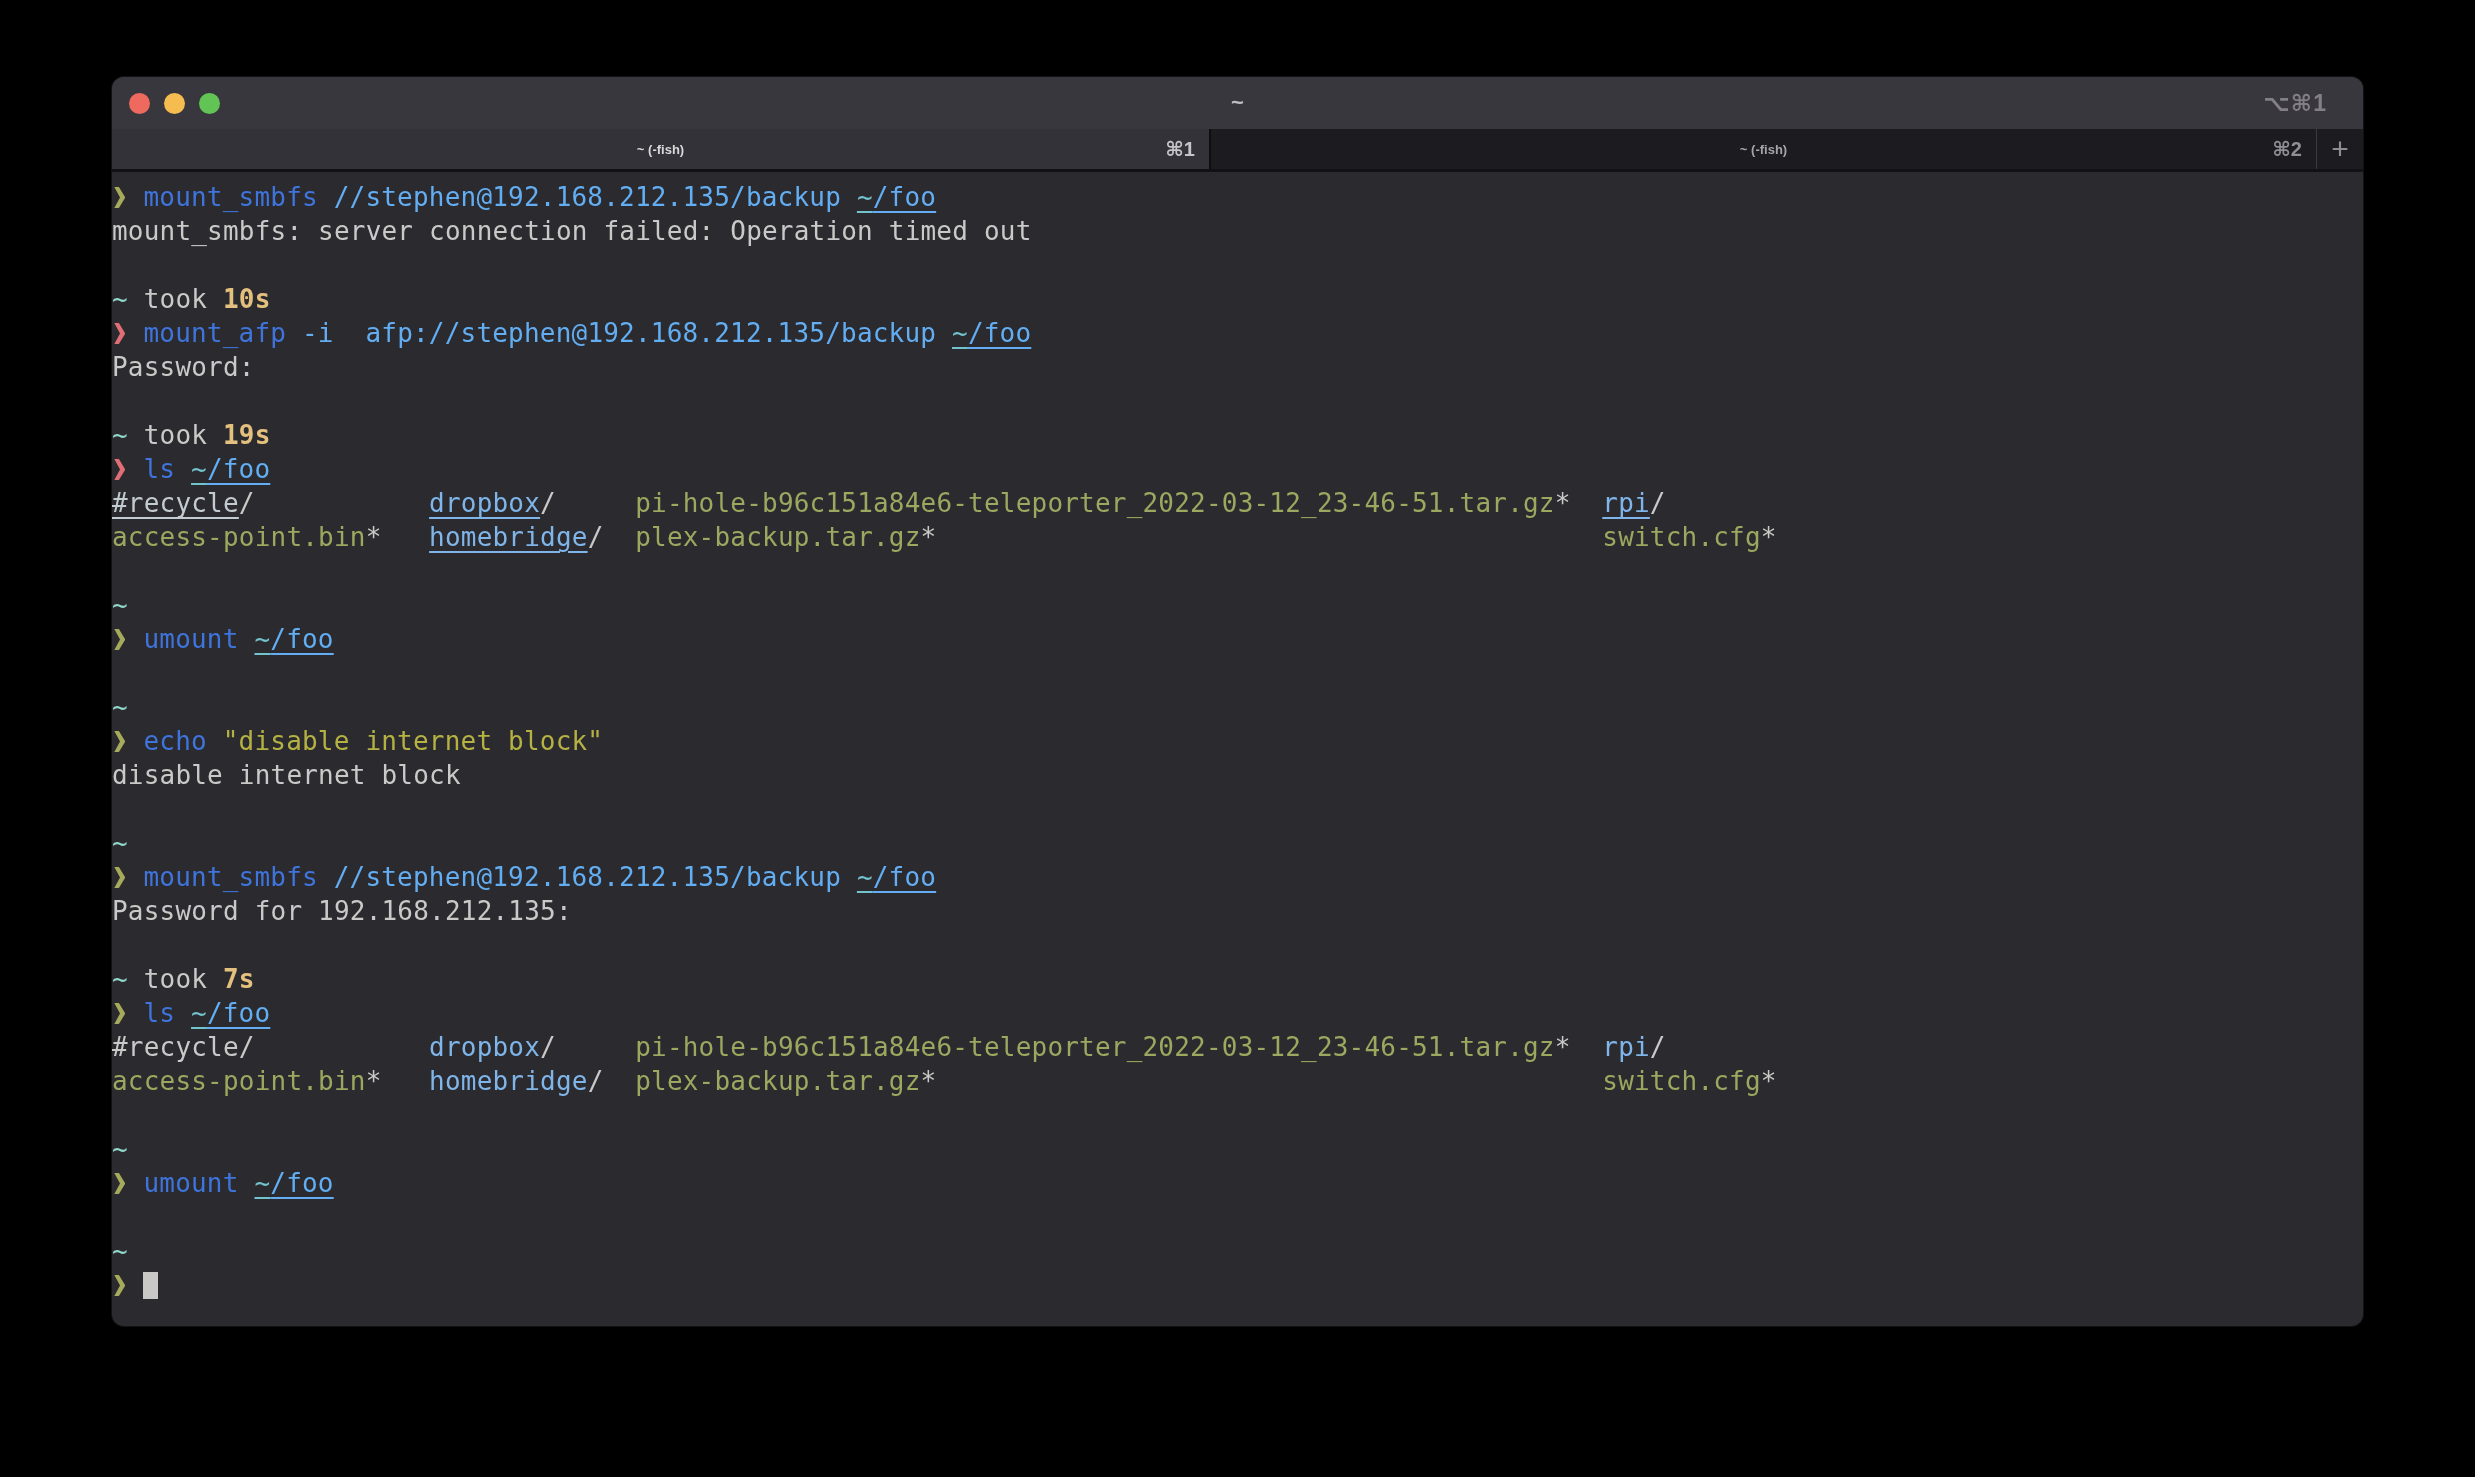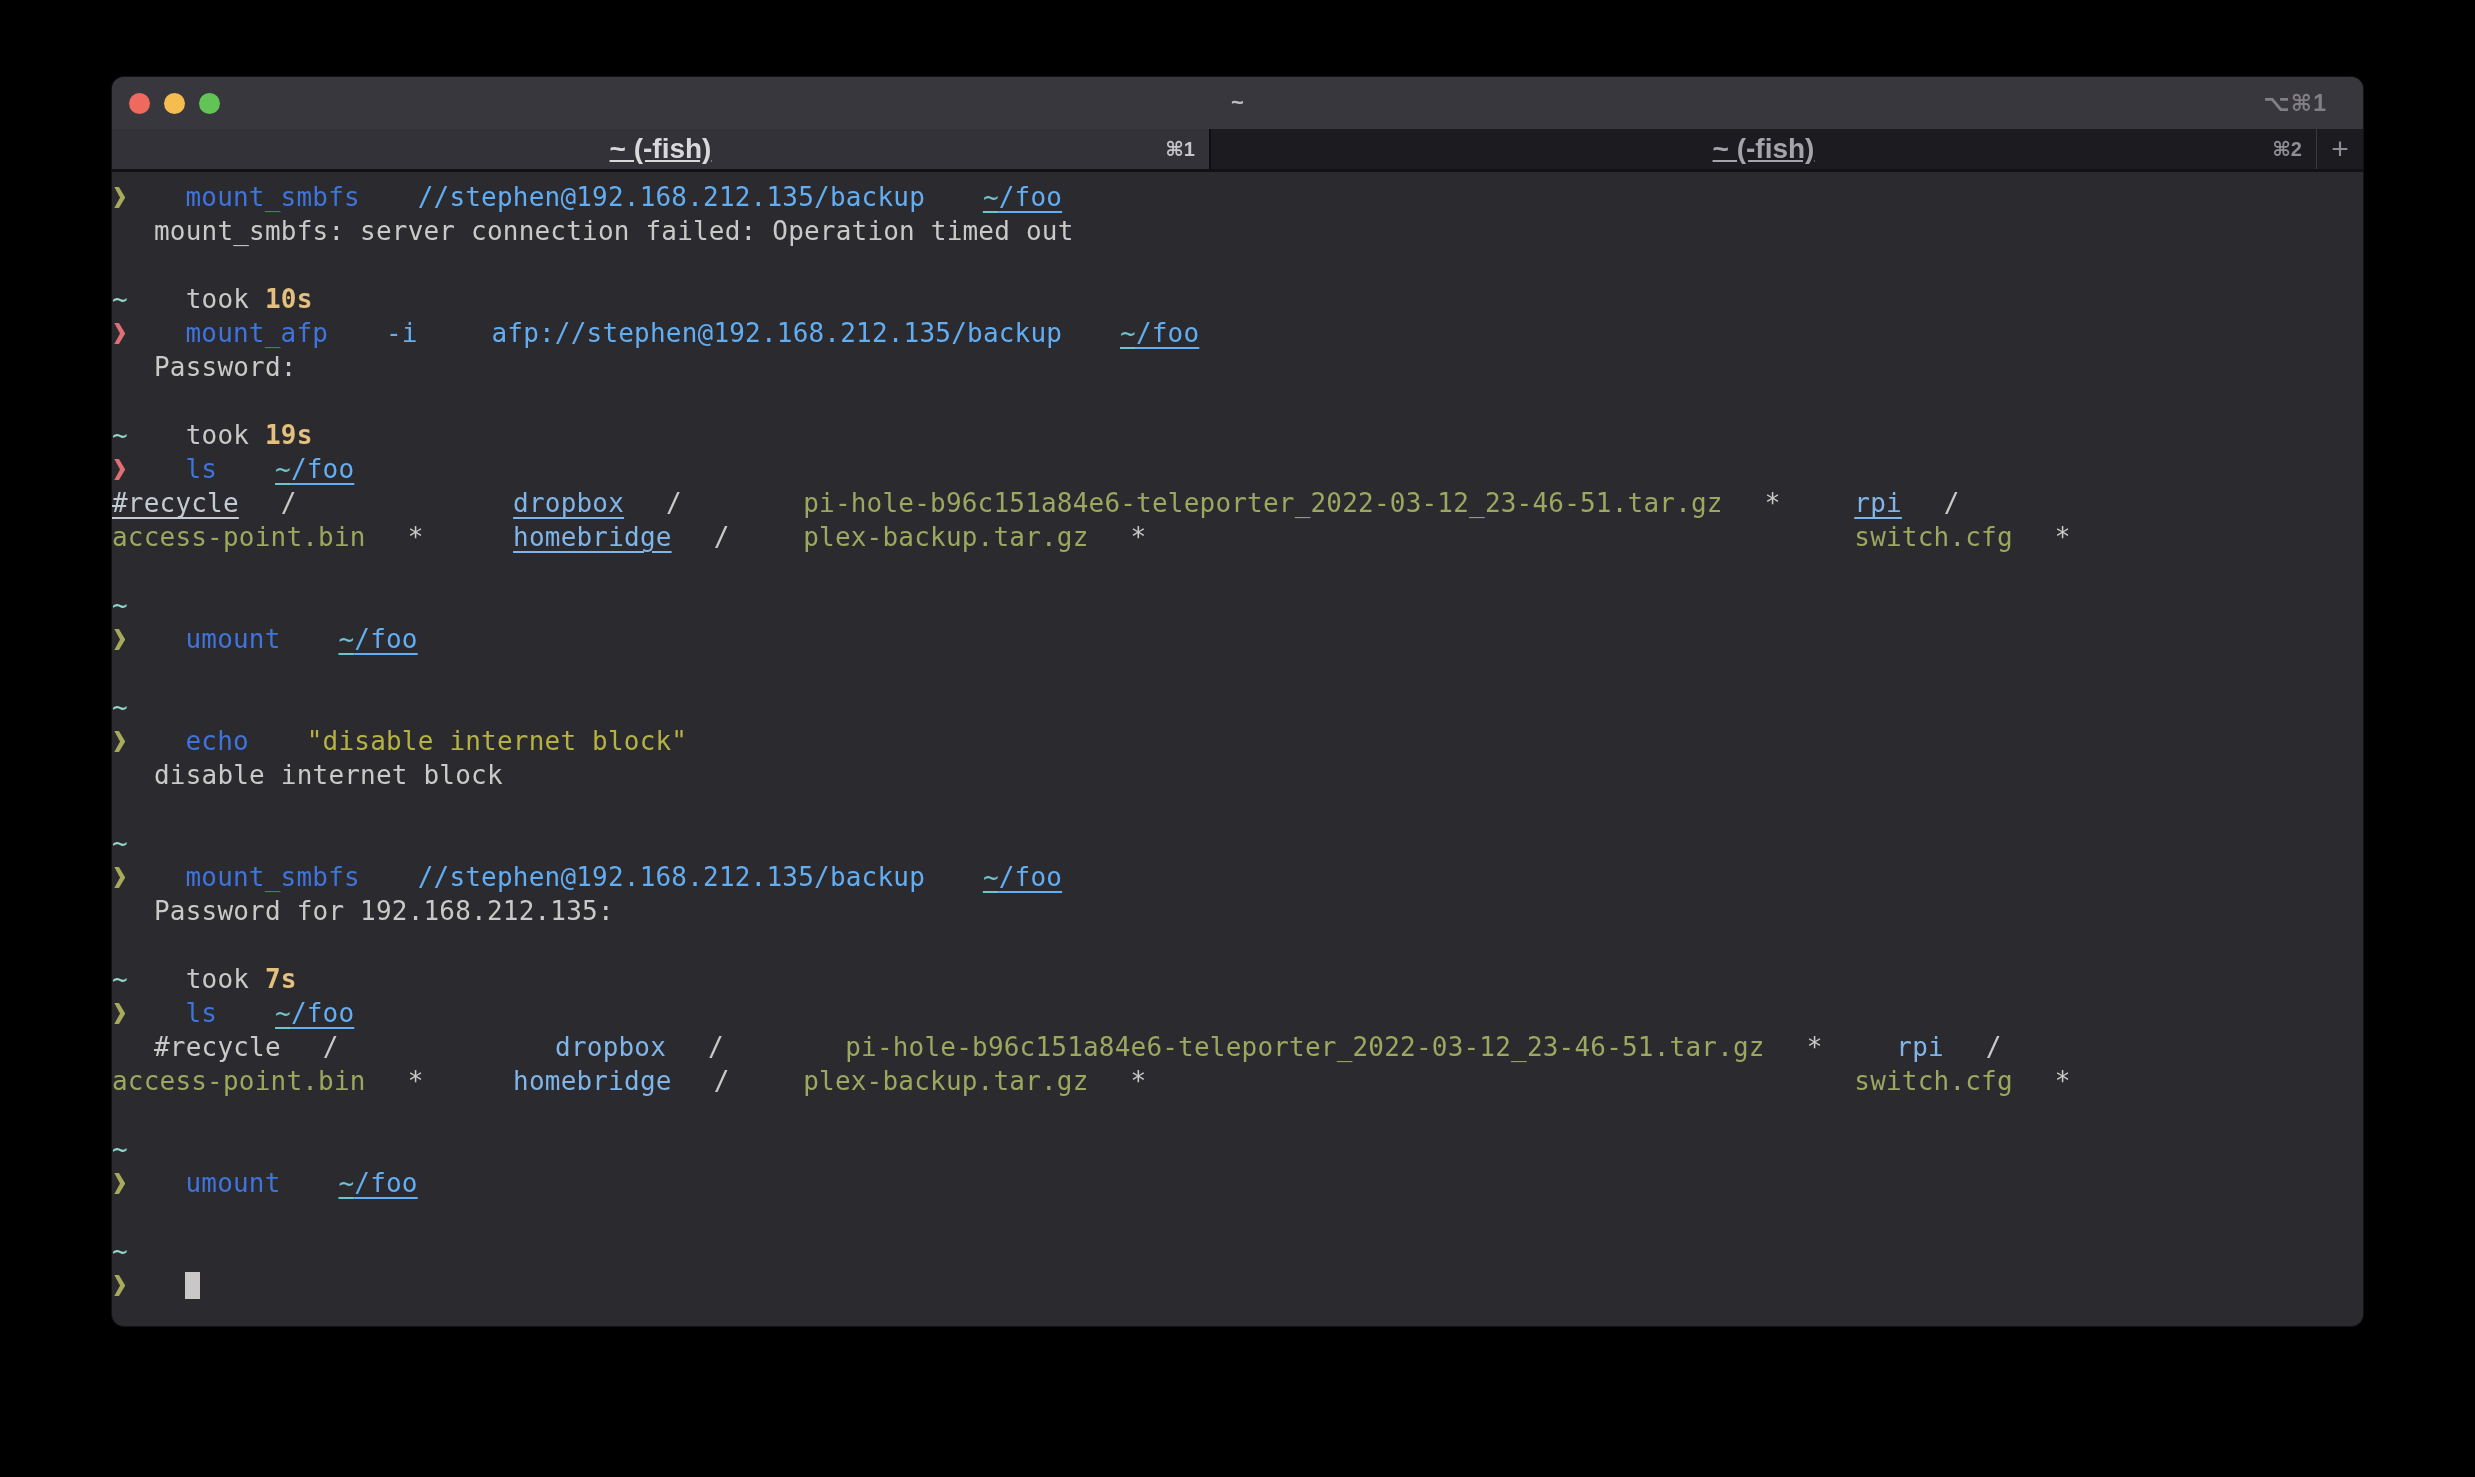--- a/index.html
+++ b/index.html
@@ -35,21 +35,21 @@
     color:var(--shortcut_fg);font-size:23px;font-weight:700;letter-spacing:1px;
   }
   
   .tabbar{
     height:40px;display:flex;background:var(--tab_inactive_bg);
     border-bottom:3px solid #121116;
   }
   .tab{position:relative;display:flex;align-items:center;justify-content:center;}
   .tab.active{width:1097px;background:var(--tab_active_bg);border-right:2px solid #0e0d12;}
   .tab.inactive{flex:1;background:var(--tab_inactive_bg);}
-  .tab-label{font-size:28px;font-weight:700;text-decoration:underline;}
+  .tab-label{font-size:13px;font-weight:700;}
   .tab.active .tab-label{color:var(--tab_active_fg);}
   .tab.inactive .tab-label{color:var(--tab_inactive_fg);}
   .tab-shortcut{
     position:absolute;right:14px;top:50%;transform:translateY(-50%);
     font-size:20px;font-weight:600;
   }
   .tab.active .tab-shortcut{color:var(--tab_active_shortcut);}
   .tab.inactive .tab-shortcut{color:var(--tab_inactive_shortcut);}
   .newtab{
     width:46px;display:flex;align-items:center;justify-content:center;
@@ -58,21 +58,21 @@
   }
   
   .terminal{
     position:absolute;top:95px;left:0;right:0;bottom:0;
     padding:8px 0 0 0;
     font-family:"DejaVu Sans Mono","Liberation Mono",monospace;
     font-size:26px;letter-spacing:0.2px;
     white-space:pre;
   }
   .tline{height:34px;line-height:34px;}
-  .c-plain{color:var(--plain);margin-left:42px;}
+  .c-plain{color:var(--plain);}
   .c-cmd{color:var(--cmd);}
   .c-param{color:var(--param);}
   .c-op{color:var(--op);}
   .c-tilde{color:var(--tilde);}
   .c-dur{color:var(--dur);font-weight:bold;}
   .c-str{color:var(--str);}
   .c-exec{color:var(--exec);}
   .c-dir{color:var(--dir);}
   .c-reg{color:var(--reg);}
   .c-p_ok{color:var(--prompt_ok);}

